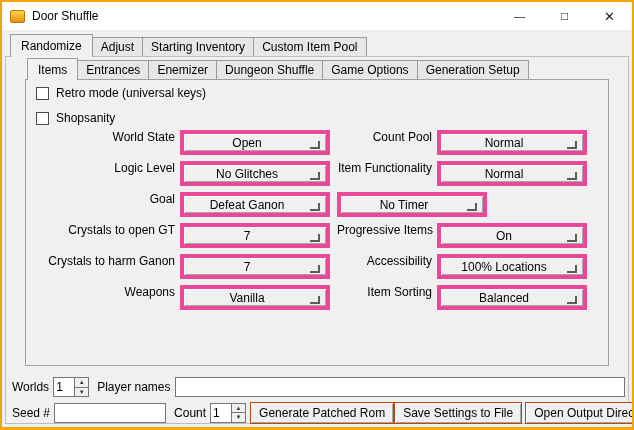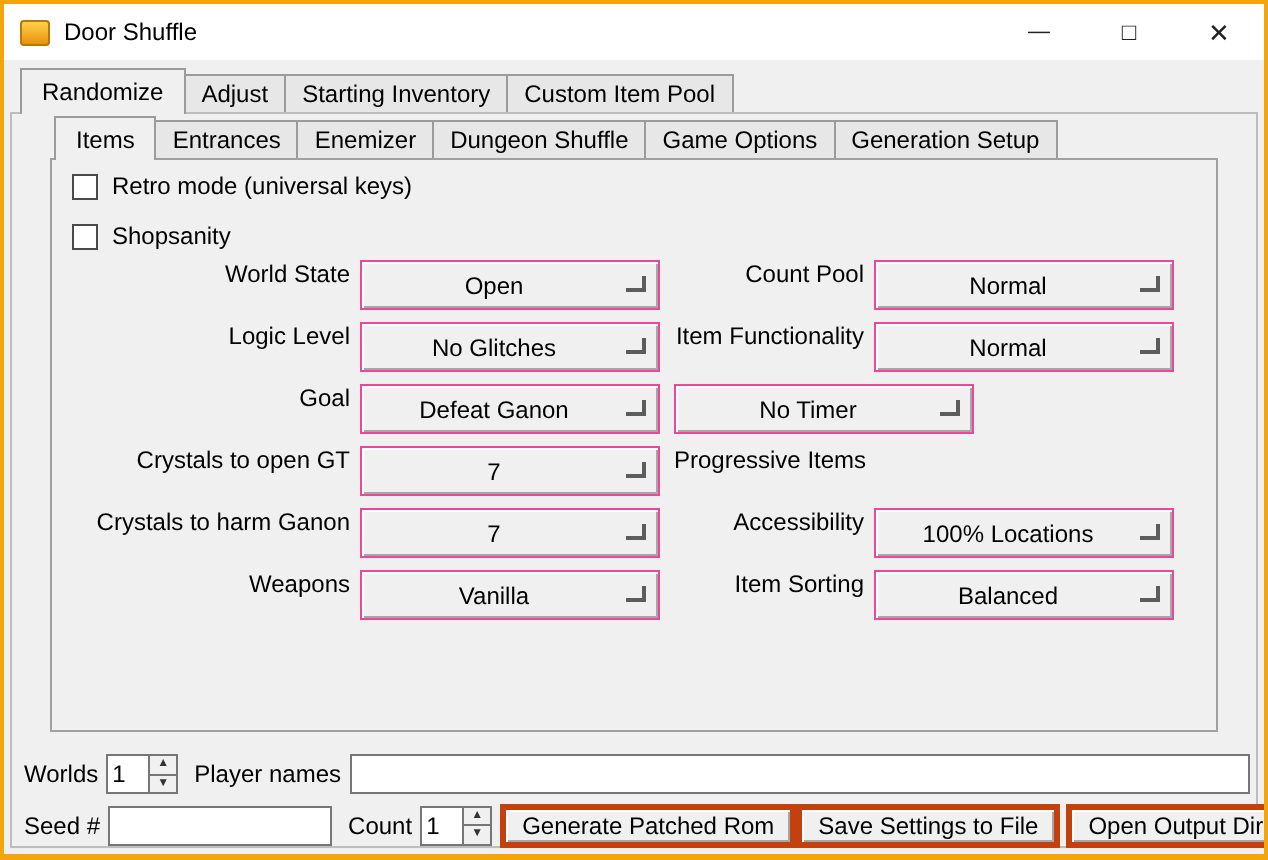--- a/index.html
+++ b/index.html
@@ -48,21 +48,21 @@
   
   .col { position:absolute; top:128px; display:flex; flex-direction:column; z-index:2; }
   .col-left  { left:28px; }
   .col-right { left:335px; }
   .opt-row { display:flex; align-items:flex-start; height:31px; }
   .opt-label { text-align:right; white-space:nowrap; margin-right:5px; }
   .col-left  .opt-label { width:145px; }
   .col-right .opt-label { width:95px; }
   .opt-btn {
     position:relative; width:150px; height:25px;
-    background:#f0f0f0; border:1px solid #ec4899;
+    background:#f0f0f0; border:4px solid #ec4899;
     box-shadow: inset 1px 1px 0 #ffffff, inset -1px -1px 0 #a6a6a6;
     display:flex; align-items:center; justify-content:center;
     padding-right:16px; cursor:default;
   }
   .opt-value { white-space:nowrap; }
   .dd-ind {
     position:absolute; right:6px; top:7px;
     width:10px; height:8px;
     border-right:2px solid #5c5c5c; border-bottom:2px solid #5c5c5c;
   }
@@ -79,21 +79,21 @@
   .seed-entry { width:112px; }
 
   .spinbox { display:flex; height:20px; border:1px solid #767676; background:#fff; }
   .spin-input { width:20px; border:none; font:inherit; padding:0 2px; outline:none; }
   .spin-arrows { display:flex; flex-direction:column; width:14px; border-left:1px solid #767676; }
   .spin-btn { flex:1; display:flex; align-items:center; justify-content:center; background:#f0f0f0; color:#333; cursor:default; }
   .spin-btn span { font-size:6px; line-height:1; }
   .spin-btn + .spin-btn { border-top:1px solid #767676; }
 
   .btn {
-    height:22px; background:#f0f0f0; border:3px solid #c2410c;
+    height:22px; background:#f0f0f0; border:1px solid #c2410c;
     box-shadow: inset 1px 1px 0 #ffffff, inset -1px -1px 0 #a6a6a6;
     padding:0 8px; font:inherit; margin:0;
     display:flex; align-items:center; white-space:nowrap; cursor:default;
   }
   .spacer { flex:1; }
 </style>
 </head>
 <body>
 
 <div class="window">
@@ -204,20 +204,24 @@
       </div>
     </div>
     <div class="opt-row">
       <div class="opt-btn">
         <span class="opt-value">No Timer</span>
         <span class="dd-ind"></span>
       </div>
     </div>
     <div class="opt-row">
       <div class="opt-label">Progressive Items</div>
+      <div class="opt-btn">
+        <span class="opt-value">On</span>
+        <span class="dd-ind"></span>
+      </div>
     </div>
     <div class="opt-row">
       <div class="opt-label">Accessibility</div>
       <div class="opt-btn">
         <span class="opt-value">100% Locations</span>
         <span class="dd-ind"></span>
       </div>
     </div>
     <div class="opt-row">
       <div class="opt-label">Item Sorting</div>

